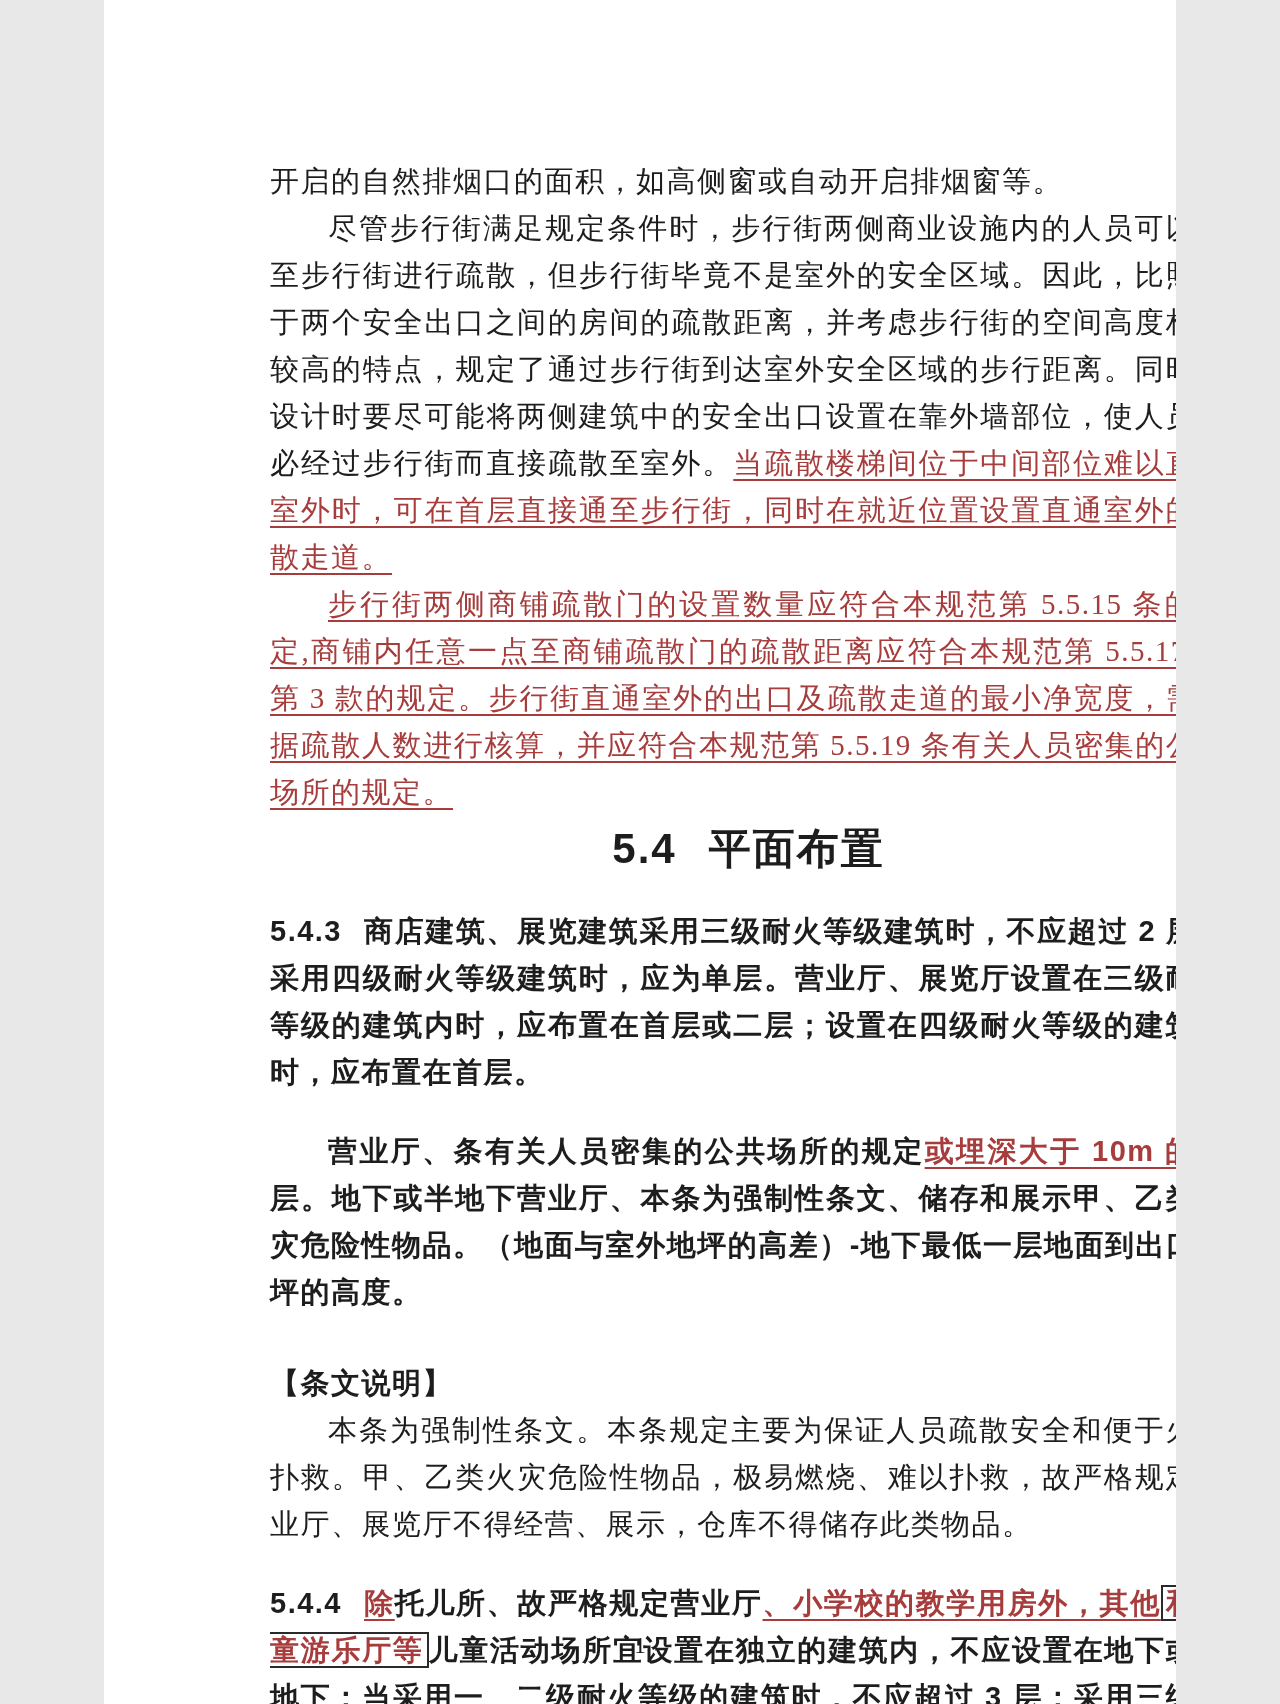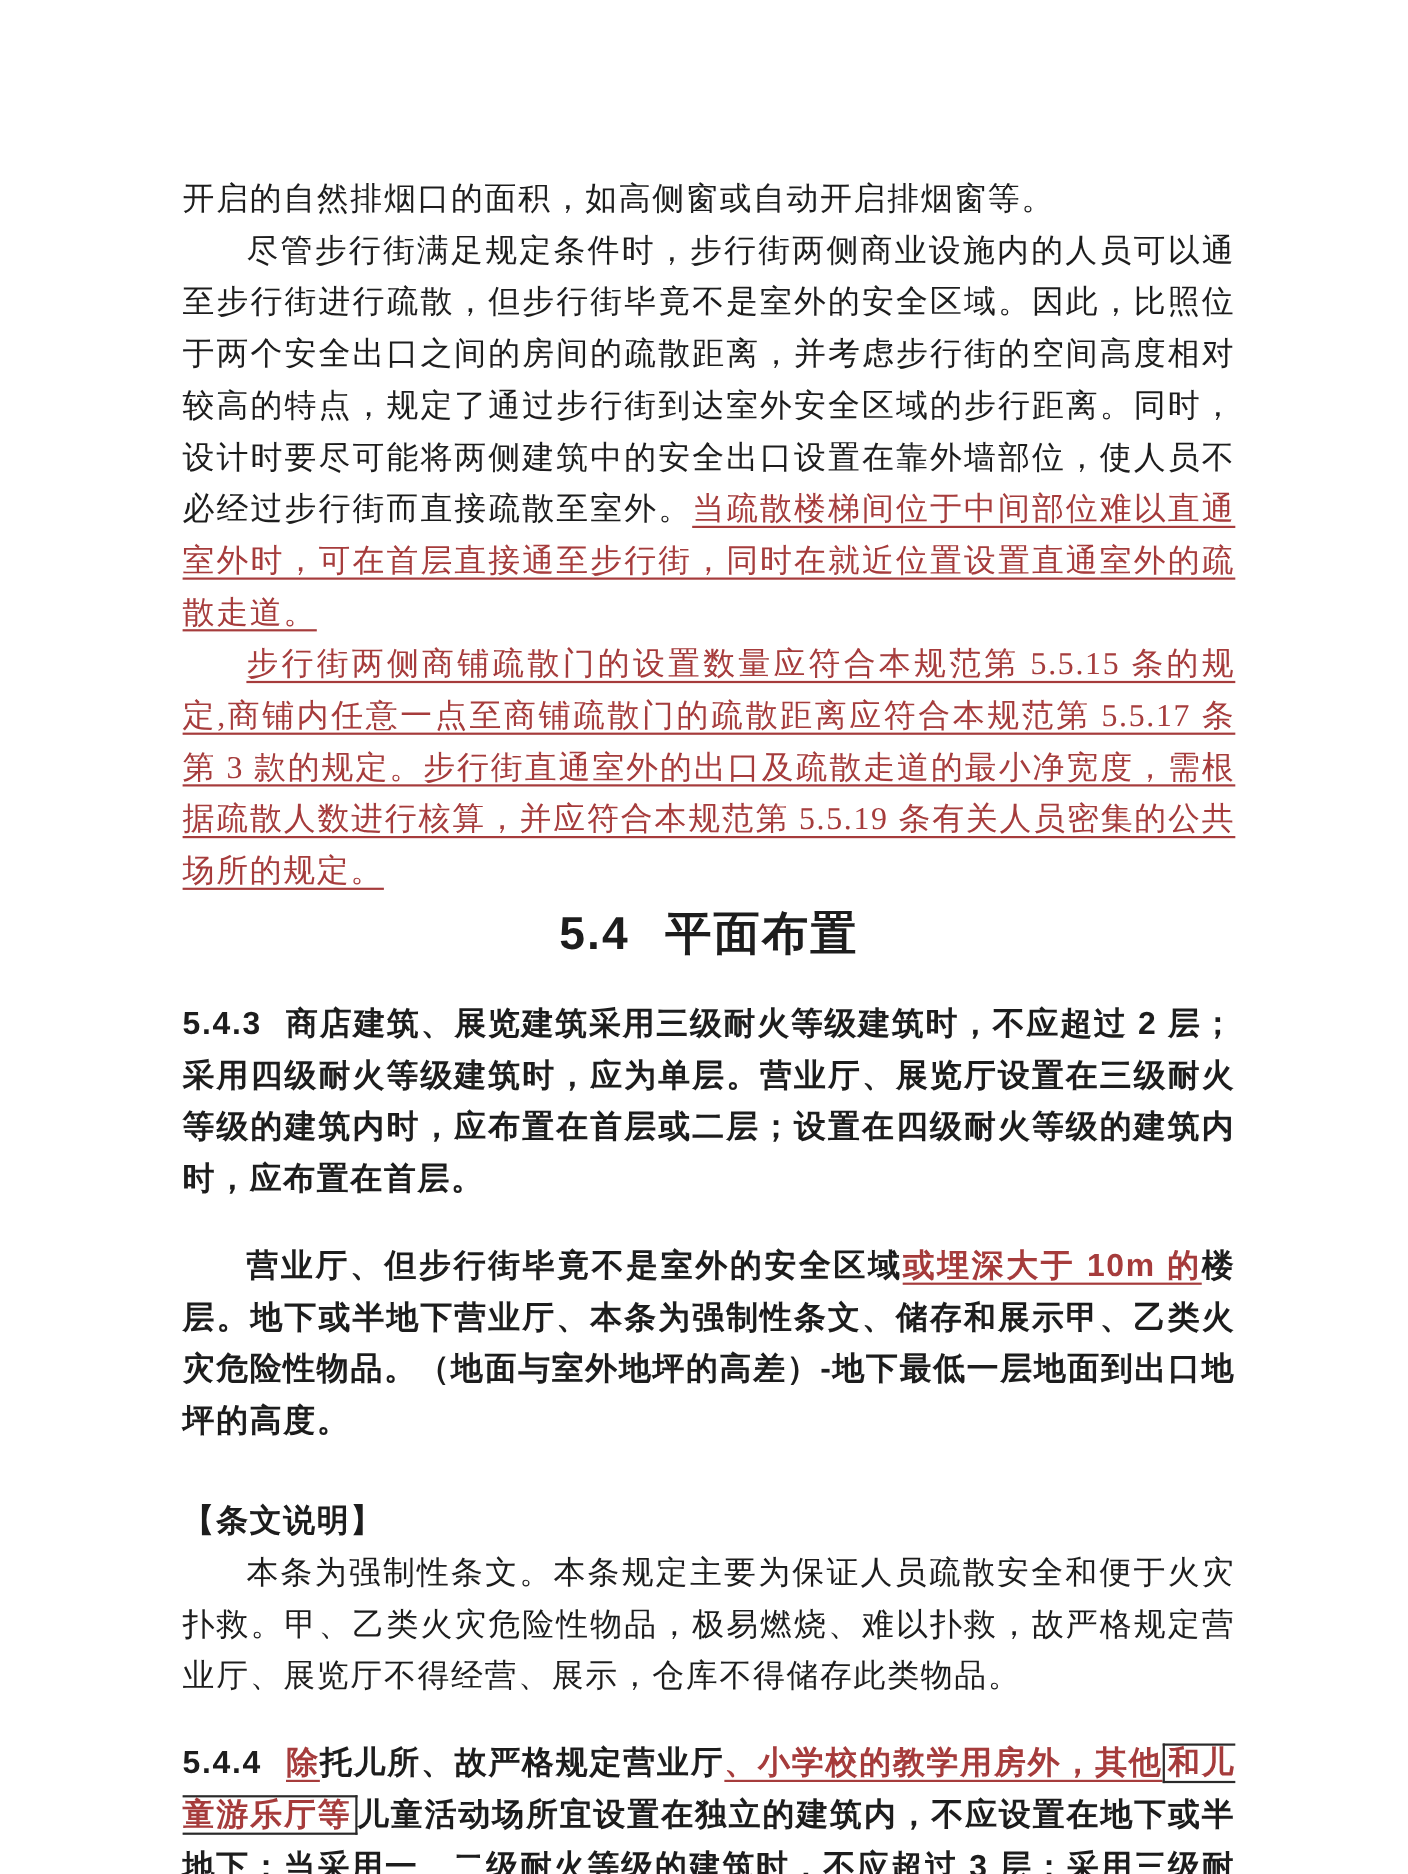--- a/index.html
+++ b/index.html
@@ -3,21 +3,21 @@
 <meta charset="utf-8">
 <style>
   :root{
     --ink:#1d1d1d;
     --red:#a63c3c;
     --paper:#ffffff;
   }
   html,body{margin:0;padding:0;background:#e8e8e8;}
   .page{
     position:relative;
-    width:1280px;
+    width:1072px;
     height:1704px;
     margin:0 auto;
     background:var(--paper);
     overflow:hidden;
     font-family:"Liberation Serif","DejaVu Serif",serif;
     color:var(--ink);
   }
   .content{
     position:absolute;
     left:166px;
@@ -82,21 +82,21 @@
     <p class="para"><span>开启的自然排烟口的面积，如高侧窗或自动开启排烟窗等。</span></p>
 
     <p class="para indent"><span>尽管步行街满足规定条件时，步行街两侧商业设施内的人员可以通至步行街进行疏散，但步行街毕竟不是室外的安全区域。因此，比照位于两个安全出口之间的房间的疏散距离，并考虑步行街的空间高度相对较高的特点，规定了通过步行街到达室外安全区域的步行距离。同时，设计时要尽可能将两侧建筑中的安全出口设置在靠外墙部位，使人员不必经过步行街而直接疏散至室外。</span><span class="red">当疏散楼梯间位于中间部位难以直通室外时，可在首层直接通至步行街，同时在就近位置设置直通室外的疏散走道。</span></p>
 
     <p class="para indent red"><span>步行街两侧商铺疏散门的设置数量应符合本规范第 5.5.15 条的规定,商铺内任意一点至商铺疏散门的疏散距离应符合本规范第 5.5.17 条第 3 款的规定。步行街直通室外的出口及疏散走道的最小净宽度，需根据疏散人数进行核算，并应符合本规范第 5.5.19 条有关人员密集的公共场所的规定。</span></p>
 
     <p class="heading"><span class="hnum">5.4</span><span>平面布置</span></p>
 
     <p class="para bold"><span class="cnum">5.4.3</span><span>商店建筑、展览建筑采用三级耐火等级建筑时，不应超过 2 层；采用四级耐火等级建筑时，应为单层。营业厅、展览厅设置在三级耐火等级的建筑内时，应布置在首层或二层；设置在四级耐火等级的建筑内时，应布置在首层。</span></p>
 
-    <p class="para bold indent"><span>营业厅、但步行街毕竟不是室外的安全区域</span><span class="red">或埋深大于 10m 的</span><span>楼层。地下或半地下营业厅、本条为强制性条文、储存和展示甲、乙类火灾危险性物品。（地面与室外地坪的高差）-地下最低一层地面到出口地坪的高度。</span></p>
+    <p class="para bold indent"><span>营业厅、条有关人员密集的公共场所的规定</span><span class="red">或埋深大于 10m 的</span><span>楼层。地下或半地下营业厅、本条为强制性条文、储存和展示甲、乙类火灾危险性物品。（地面与室外地坪的高差）-地下最低一层地面到出口地坪的高度。</span></p>
 
     <p class="para note-label"><span>【条文说明】</span></p>
 
     <p class="para indent"><span>本条为强制性条文。本条规定主要为保证人员疏散安全和便于火灾扑救。甲、乙类火灾危险性物品，极易燃烧、难以扑救，故严格规定营业厅、展览厅不得经营、展示，仓库不得储存此类物品。</span></p>
 
 
     <p class="para bold"><span class="cnum">5.4.4</span><span class="red">除</span><span>托儿所、故严格规定营业厅</span><span class="red">、小学校的教学用房外，其他</span><span class="boxed">和儿童游乐厅等</span><span>儿童活动场所宜设置在独立的建筑内，不应设置在地下或半地下；当采用一、二级耐火等级的建筑时，不应超过 3 层；采用三级耐火等级的建筑时，不应超过 2 层；采用四级耐火等级的建筑时，应为单层。</span></p>
 
   </div>
 

